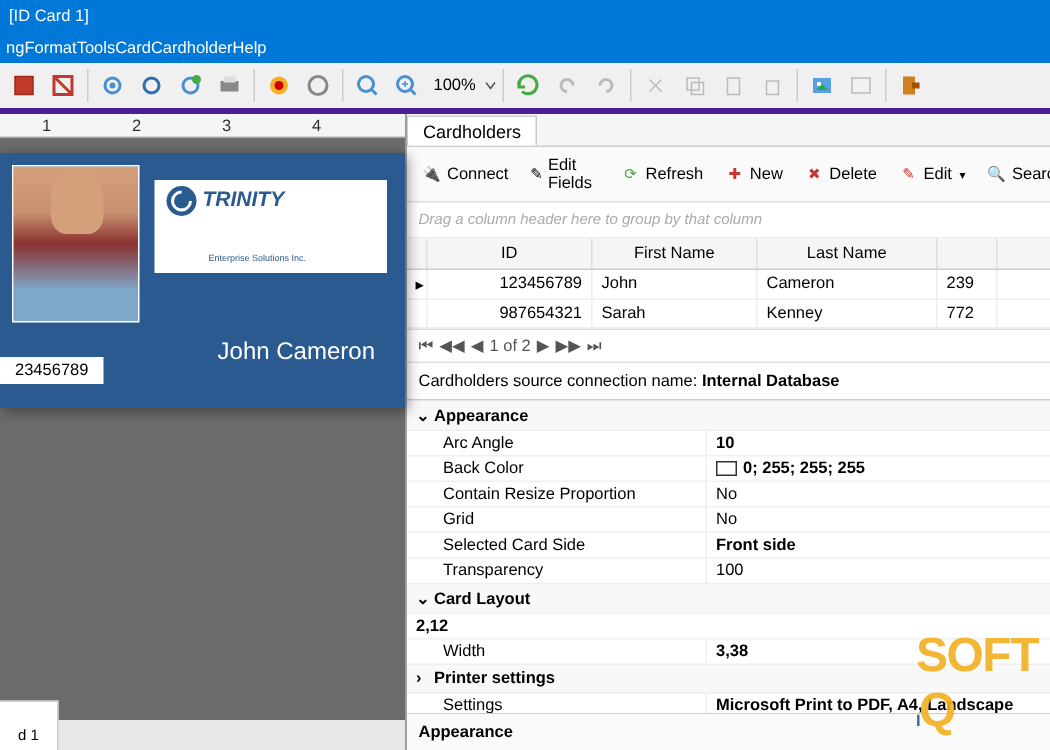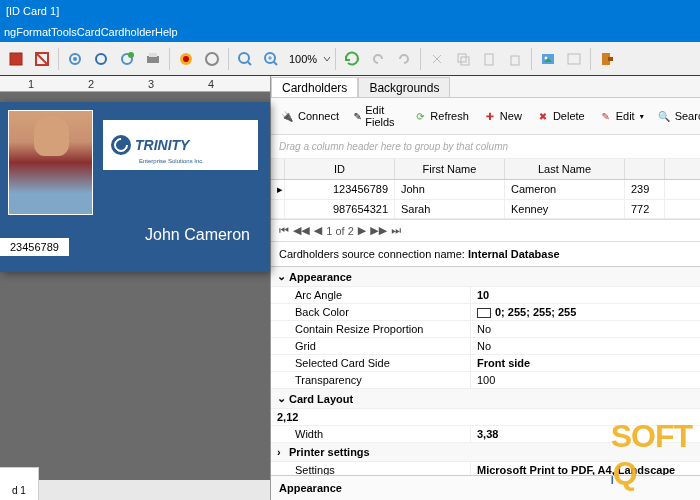--- a/index.html
+++ b/index.html
@@ -1,32 +1,32 @@
 <!DOCTYPE html>
 <html><head>
 <meta charset="utf-8">
 <style>
 *{margin:0;padding:0;box-sizing:border-box;font-family:'Segoe UI',Tahoma,sans-serif;font-size:11px;}
 body{background:#fff;overflow:hidden;width:700px;height:500px;}
 .titlebar{background:#0078d7;color:#fff;height:22px;display:flex;align-items:center;padding:0 6px;font-size:11px;}
 .menubar{background:#0078d7;color:#fff;height:20px;display:flex;align-items:center;padding:0 4px;font-size:11px;}
 .menubar span{cursor:pointer;}
-.toolbar{background:#f0f0f0;height:34px;border-bottom:1px solid #4c1d95;display:flex;align-items:center;padding:0 4px;gap:2px;}
+.toolbar{background:#f0f0f0;height:34px;border-bottom:4px solid #4c1d95;display:flex;align-items:center;padding:0 4px;gap:2px;}
 .tbtn{width:24px;height:24px;display:flex;align-items:center;justify-content:center;border:1px solid transparent;border-radius:2px;cursor:pointer;}
 .tsep{width:1px;height:22px;background:#ccc;margin:0 2px;}
 .zoom{display:flex;align-items:center;gap:2px;}
 .main{display:flex;height:424px;}
 .left{width:300px;background:#6b6b6b;position:relative;border-right:1px solid #999;}
 .ruler-h{background:#f5f5f5;height:16px;border-bottom:1px solid #aaa;font-size:8px;color:#333;padding-left:16px;display:flex;align-items:center;overflow:hidden;}
 .ruler-h span{display:inline-block;width:30px;text-align:center;position:relative;}
 .card-area{position:relative;padding:10px 0 0 0;}
 .idcard{width:270px;height:170px;background:#2a5a8f;position:relative;margin-left:0;box-shadow:2px 2px 8px rgba(0,0,0,.4);}
 .photo{position:absolute;left:8px;top:8px;width:85px;height:105px;background:linear-gradient(180deg,#d4a07a 0%,#c89070 30%,#8b3030 50%,#7fa8c8 80%);border:1px solid #fff;}
 .photo::after{content:"";position:absolute;top:5px;left:25px;width:35px;height:40px;background:#d4a07a;border-radius:40% 40% 30% 30%;}
-.logo{position:absolute;right:12px;top:18px;width:155px;height:50px;background:#fff;display:flex;align-items:center;padding:4px 8px;}
+.logo{position:absolute;right:12px;top:18px;width:155px;height:62px;background:#fff;display:flex;align-items:flex-start;padding:4px 8px;}
 .logo-icon{width:20px;height:20px;background:#2a5a8f;border-radius:50%;position:relative;margin-right:4px;}
 .logo-icon::after{content:"";position:absolute;inset:3px;border:2px solid #fff;border-radius:50%;border-top-color:transparent;transform:rotate(45deg);}
 .logo-text{color:#2a5a8f;font-weight:bold;font-size:14px;font-style:italic;}
 .logo-sub{color:#2a5a8f;font-size:6px;position:absolute;bottom:6px;left:36px;}
 .cardname{position:absolute;bottom:28px;right:20px;color:#fff;font-size:16px;}
 .cardid{position:absolute;bottom:16px;left:0;background:#fff;color:#000;padding:3px 10px;font-size:11px;}
 .lefttab{position:absolute;bottom:0;left:0;right:0;background:#e8e8e8;height:20px;display:flex;align-items:center;}
 .lefttab div{padding:17px 12px;background:#fff;border-top:1px solid #ccc;border-right:1px solid #ccc;font-size:10px;}
 .right{flex:1;display:flex;flex-direction:column;background:#fff;}
 .tabs{display:flex;background:#f5f5f5;border-bottom:1px solid #ccc;height:22px;}
@@ -231,21 +231,20 @@
       </div>
     </div>
     <div class="lefttab">
       <div>d 1</div>
     </div>
   </div>
 
   <div class="right">
     <div class="tabs">
       <div class="tab">Cardholders</div>
-      <div class="tab inactive">Backgrounds</div>
     </div>
 
     <div class="subtoolbar">
       <div class="stbtn">
           <span class="ico">🔌</span>
           <span>Connect</span>
         </div>
       <div class="stbtn">
           <span class="ico">✎</span>
           <span>Edit Fields</span>

